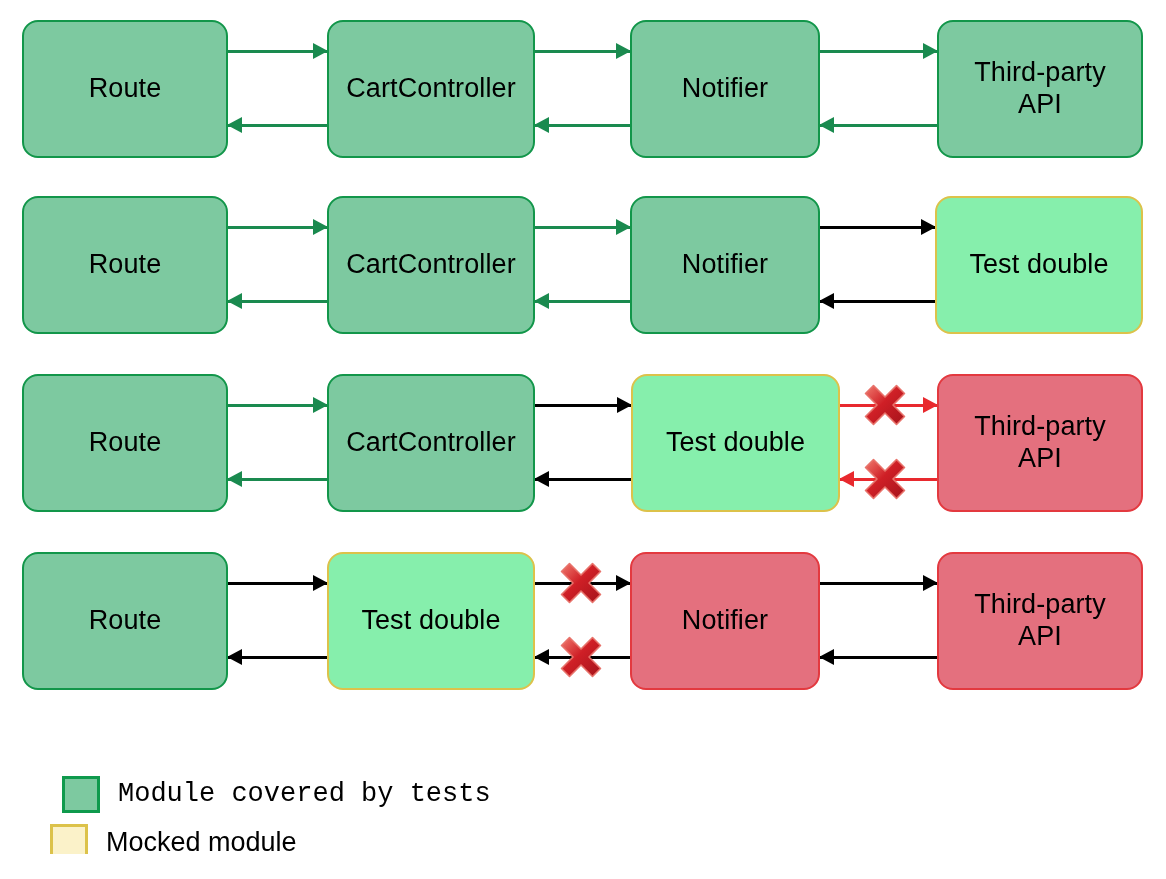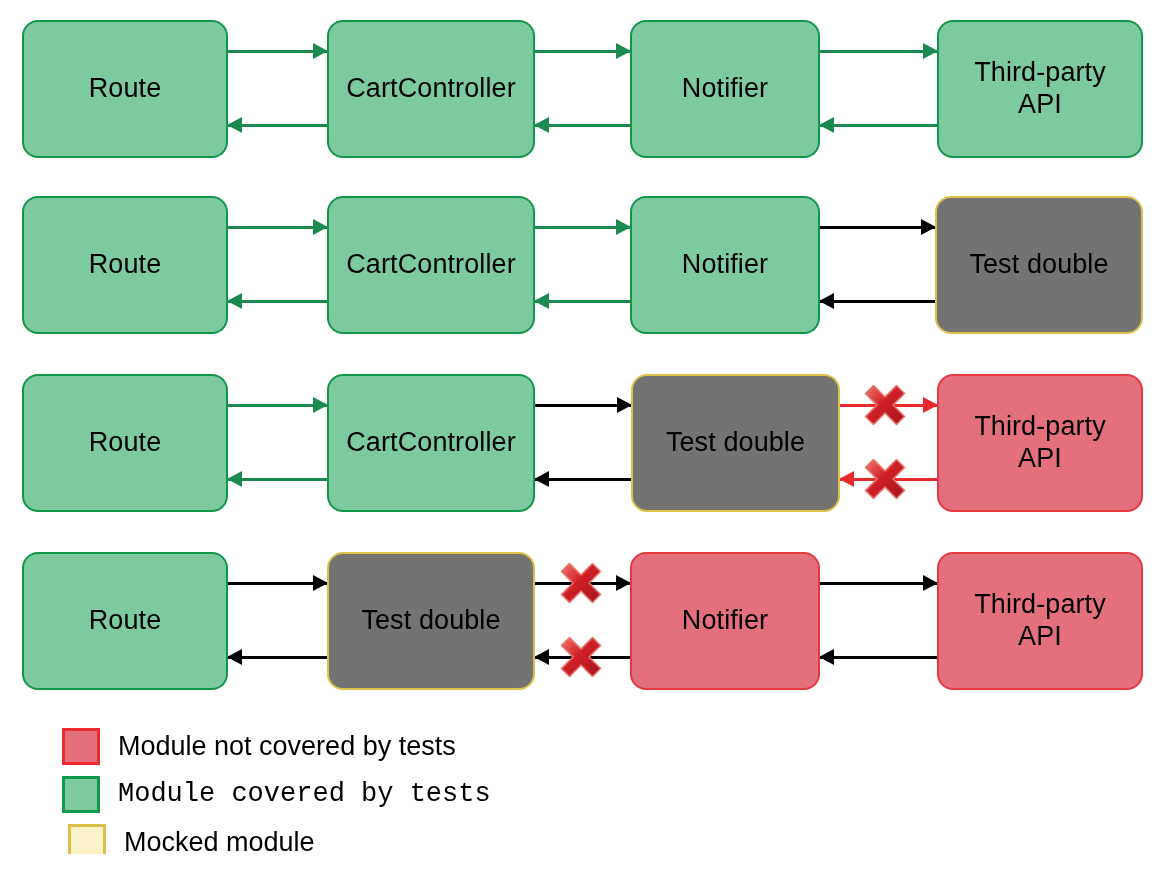--- a/index.html
+++ b/index.html
@@ -21,21 +21,21 @@
     font-size:27px;
     line-height:1.18;
     color:#000;
     letter-spacing:.1px;
     z-index:3;
   }
   .node .lbl{display:block;padding:0 6px;white-space:pre-line;}
 
   .n-green  {background:#7dc9a0;border-color:#12964a;}
   .n-red    {background:#e4707e;border-color:#e3393f;}
-  .n-yellow {background:#737373;border-color:#dcc24a;}
+  .n-yellow {background:#86efac;border-color:#dcc24a;}
 
   
   .edge{position:absolute;height:0;z-index:1;}
   .edge .line{
     position:absolute;left:0;top:0;height:3px;margin-top:-1.5px;width:100%;
   }
   .edge .head{
     position:absolute;top:-8px;width:0;height:0;
     border-top:8px solid transparent;border-bottom:8px solid transparent;
   }
@@ -265,27 +265,23 @@
       <path d="M11.5 3.5 L23 15 L34.5 3.5 L42.5 11.5 L31 23 L42.5 34.5 L34.5 42.5 L23 31 L11.5 42.5 L3.5 34.5 L15 23 L3.5 11.5 Z" fill="url(#xg1)" stroke="#e8736b" stroke-width="1.6" stroke-linejoin="round"></path>
     </svg>
   </div>
   <div class="xmark" style="left:558px;top:634px;">
     <svg viewBox="0 0 46 46" aria-hidden="true">
       <path d="M11.5 3.5 L23 15 L34.5 3.5 L42.5 11.5 L31 23 L42.5 34.5 L34.5 42.5 L23 31 L11.5 42.5 L3.5 34.5 L15 23 L3.5 11.5 Z" fill="url(#xg1)" stroke="#e8736b" stroke-width="1.6" stroke-linejoin="round"></path>
     </svg>
   </div>
 
   <div id="legend">
-    <div class="lg-row" style="left:62px;top:728px;">
-      <span class="lg-swatch sw-red"></span>
-      <span class="lg-text">Module not covered by tests</span>
-    </div>
     <div class="lg-row" style="left:62px;top:776px;font-family:Liberation Mono, monospace;">
       <span class="lg-swatch sw-green"></span>
       <span class="lg-text">Module covered by tests</span>
     </div>
-    <div class="lg-row" style="left:68px;top:824px;justify-content:flex-end;">
+    <div class="lg-row" style="left:50px;top:824px;justify-content:flex-end;">
       <span class="lg-swatch sw-yellow"></span>
       <span class="lg-text">Mocked module</span>
     </div>
   </div>
 
 </div>
 
 </body></html>

